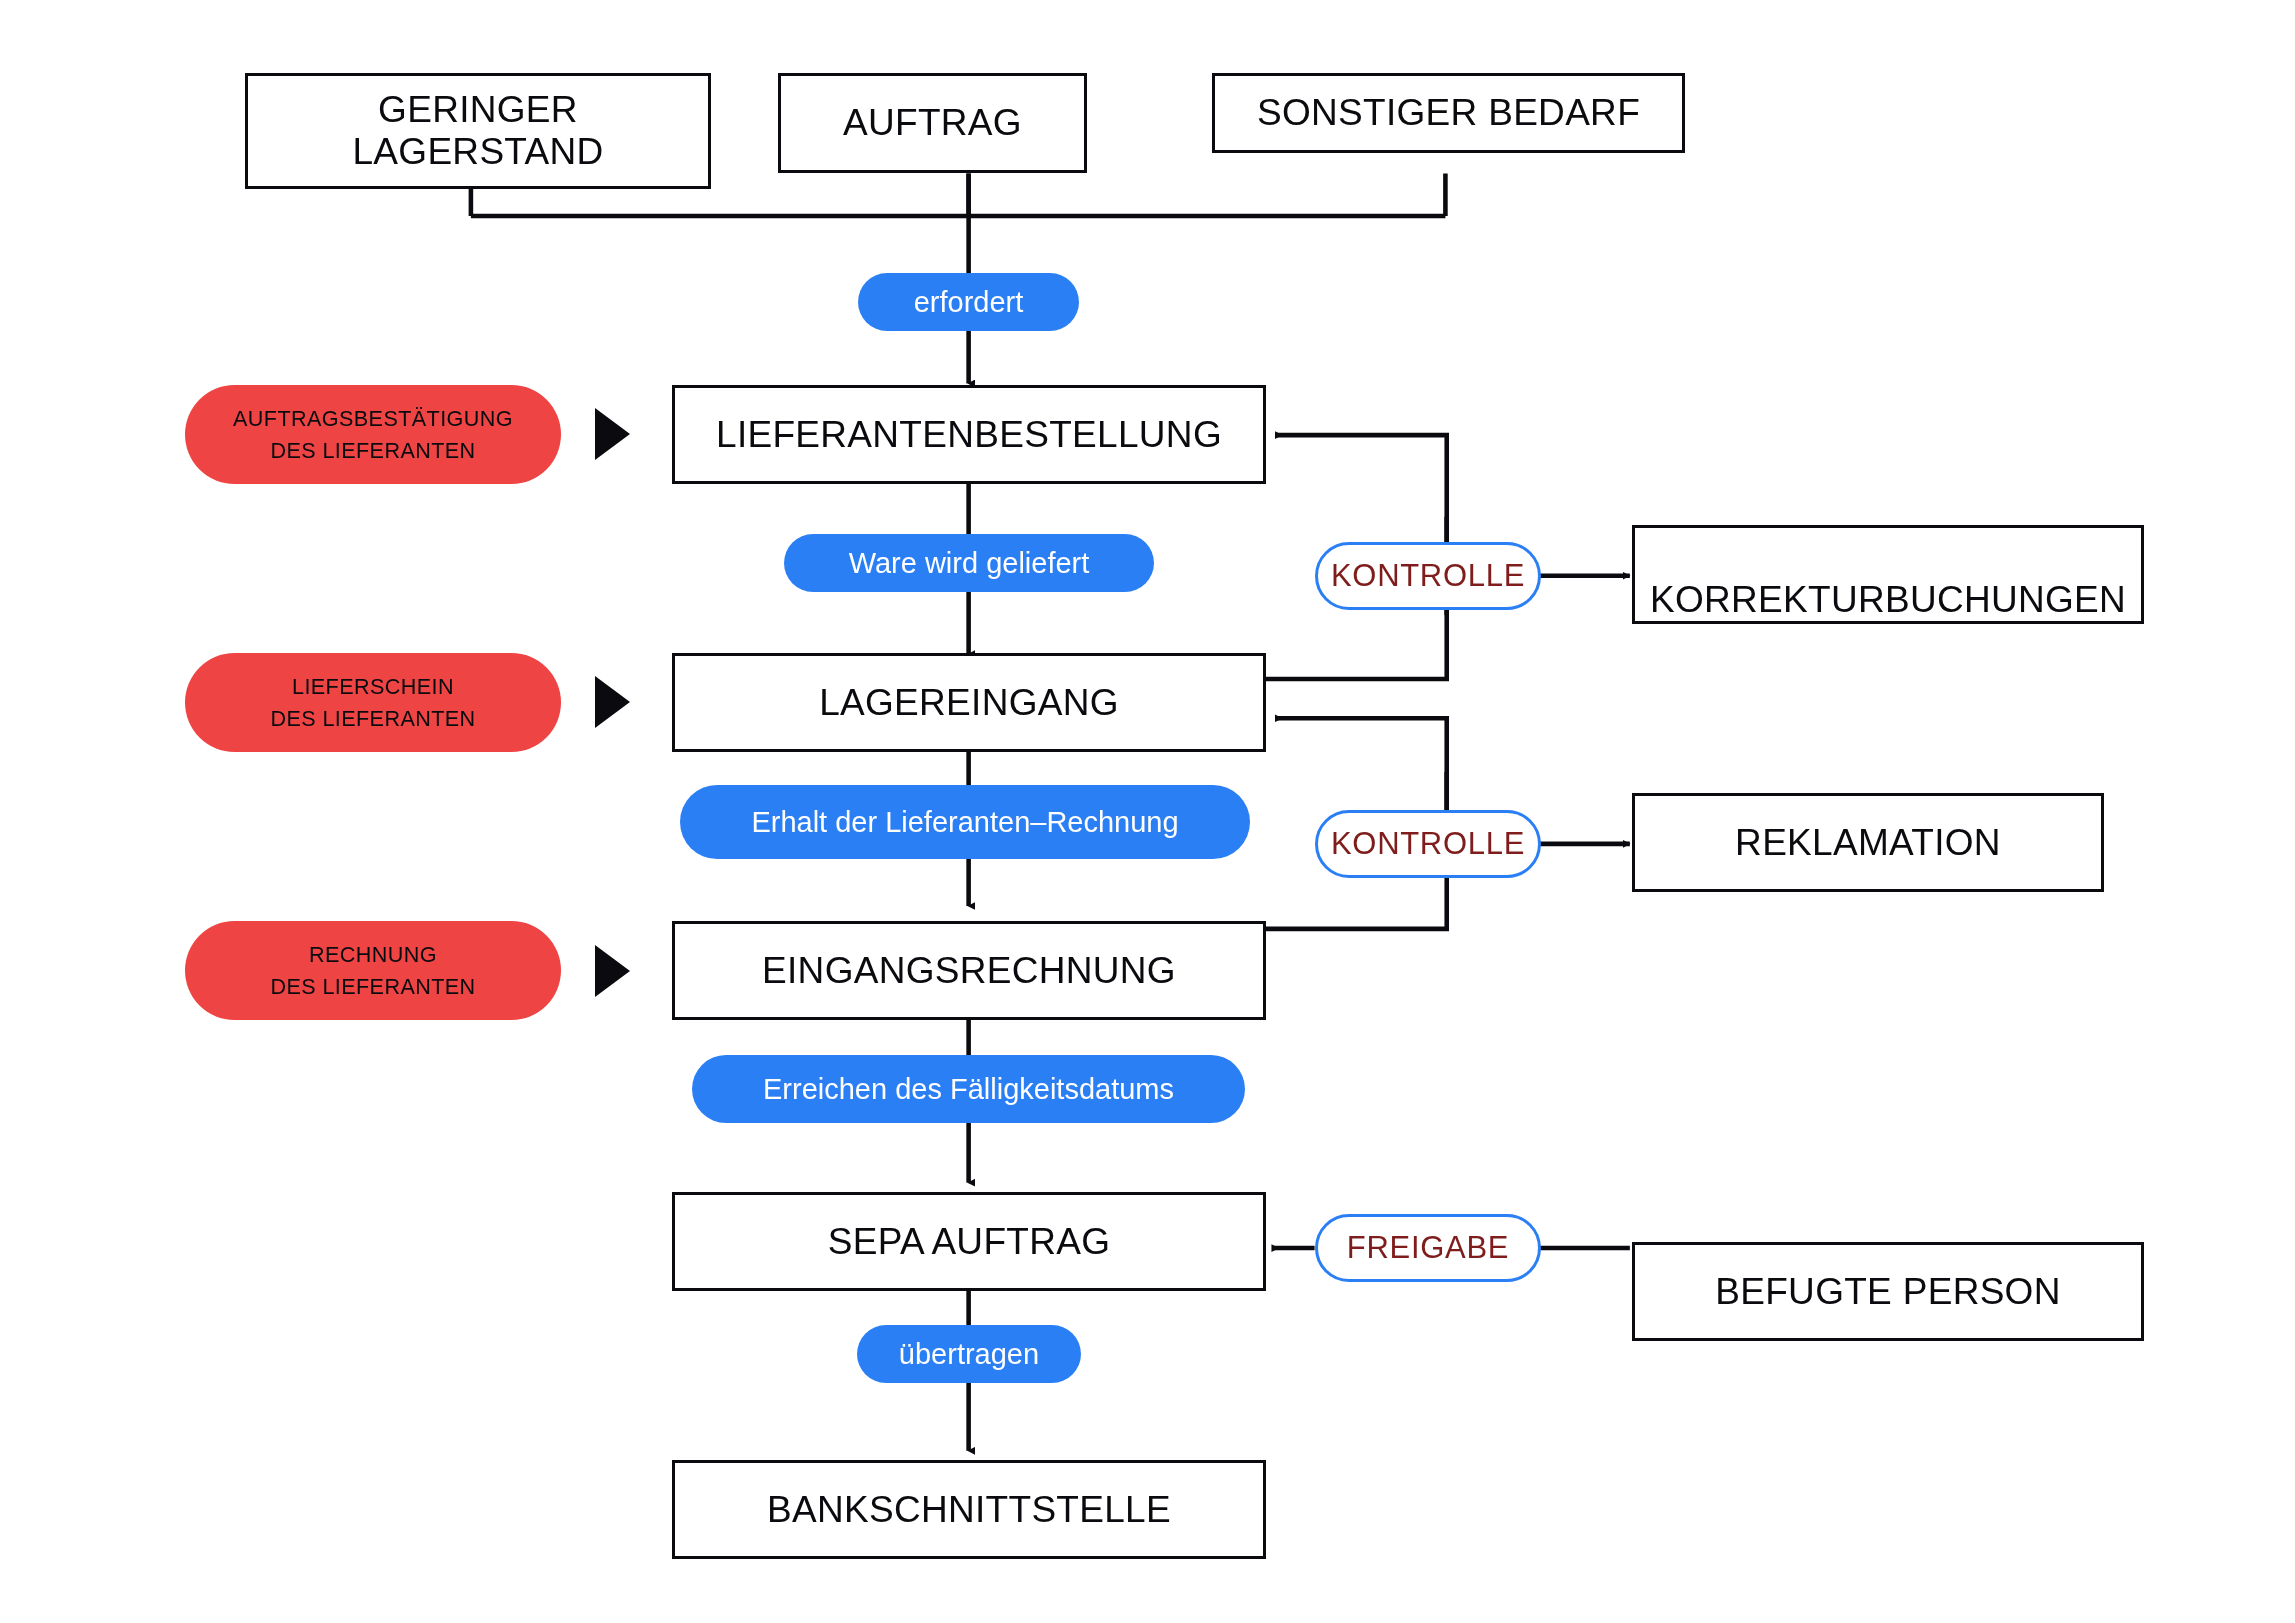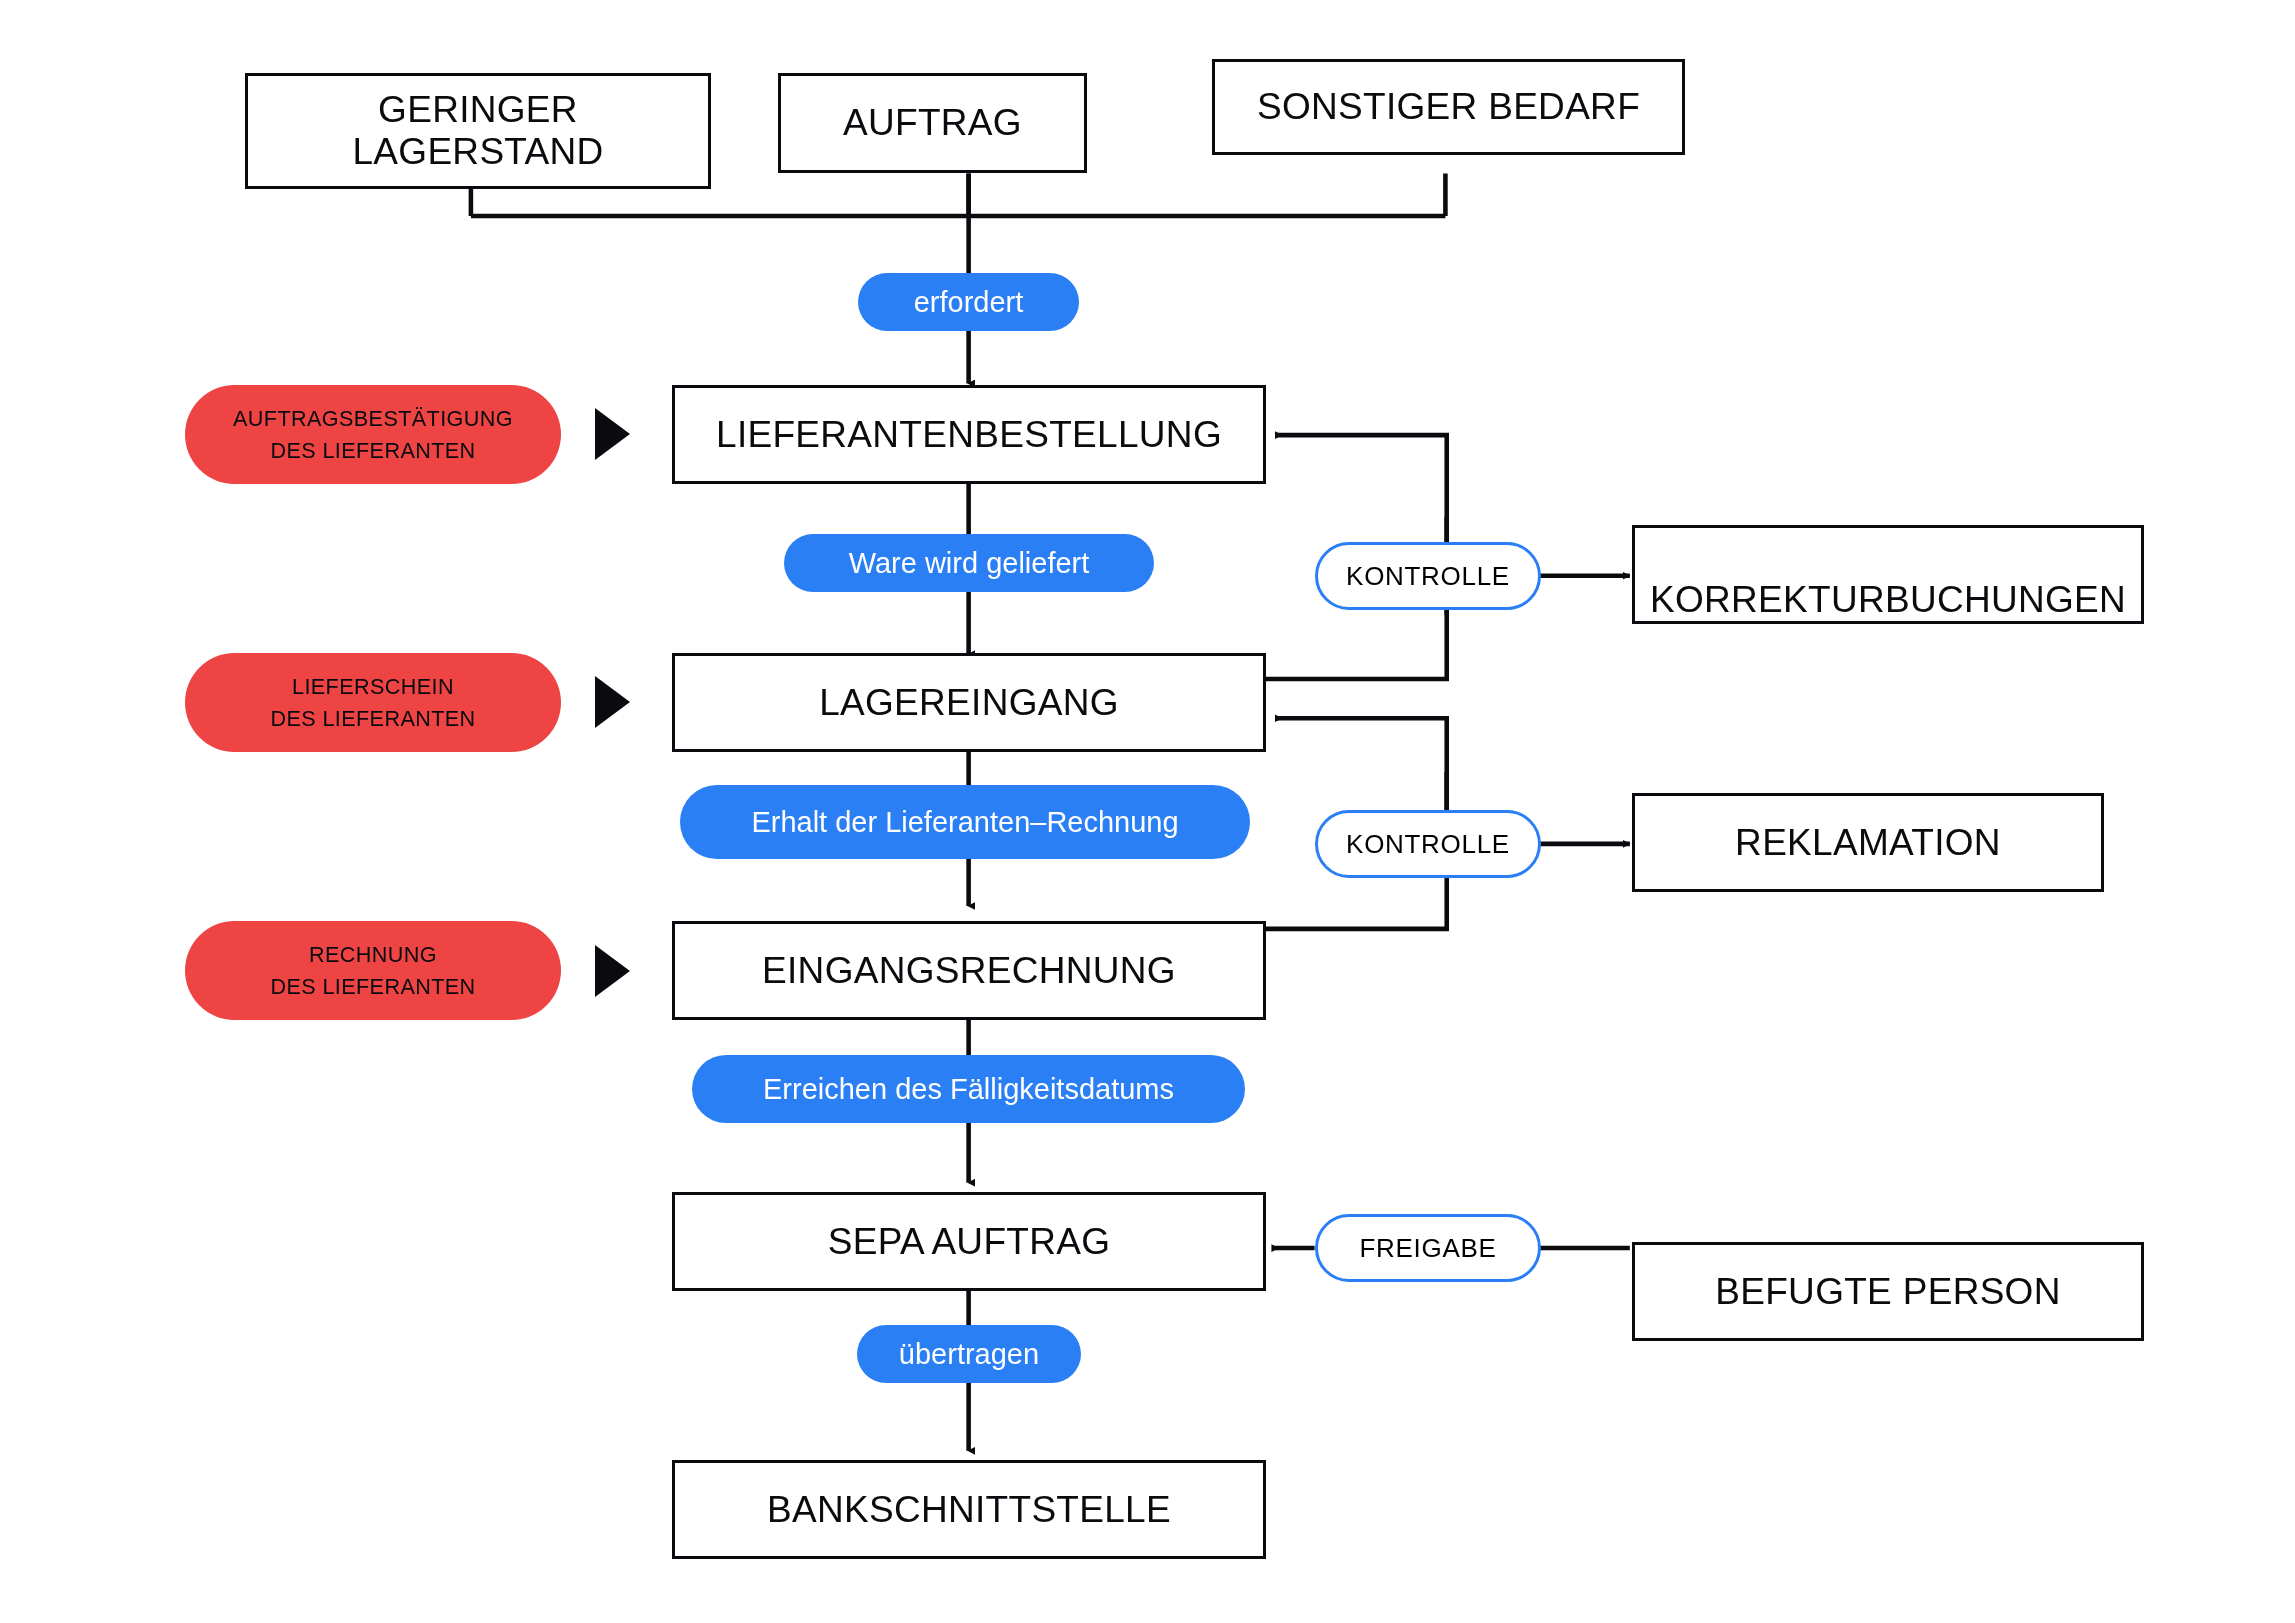--- a/index.html
+++ b/index.html
@@ -52,24 +52,24 @@
     font-size: 29px;
     font-weight: 400;
     padding: 0 25px;
     z-index: 4;
     white-space: nowrap;
   }
 
   
   .pill-outline {
     background: #ffffff;
-    color: #000000;
+    color: #7f1d1d;
     border: 3.3px solid #2b7ff5;
     border-radius: 654px;
-    font-size: 26px;
+    font-size: 31px;
     letter-spacing: 0.7px;
     z-index: 4;
     white-space: nowrap;
   }
 
   
   .pill-grey {
     background: #ef4444;
     color: #0b0b0f;
     border-radius: 654px;
@@ -149,21 +149,21 @@
   </svg>
 
   <div class="node box" style="left:245px; top:73px; width:466px; height:116px;">
     <span>GERINGER LAGERSTAND</span>
   </div>
 
   <div class="node box" style="left:778px; top:73px; width:309px; height:100px;">
     <span>AUFTRAG</span>
   </div>
 
-  <div class="node box" style="left:1212px; top:59px; width:473px; height:96px;">
+  <div class="node box" style="left:1212px; top:73px; width:473px; height:80px;">
     <span>SONSTIGER BEDARF</span>
   </div>
 
   <div class="node pill-event" style="left:858px; top:273px; width:221px; height:58px;">
     <span>erfordert</span>
   </div>
 
   <div class="node pill-grey" style="left:185px; top:385px; width:376px; height:99px;">
     <span class="ln">AUFTRAGSBESTÄTIGUNG</span>
     <span class="ln">DES LIEFERANTEN</span>

